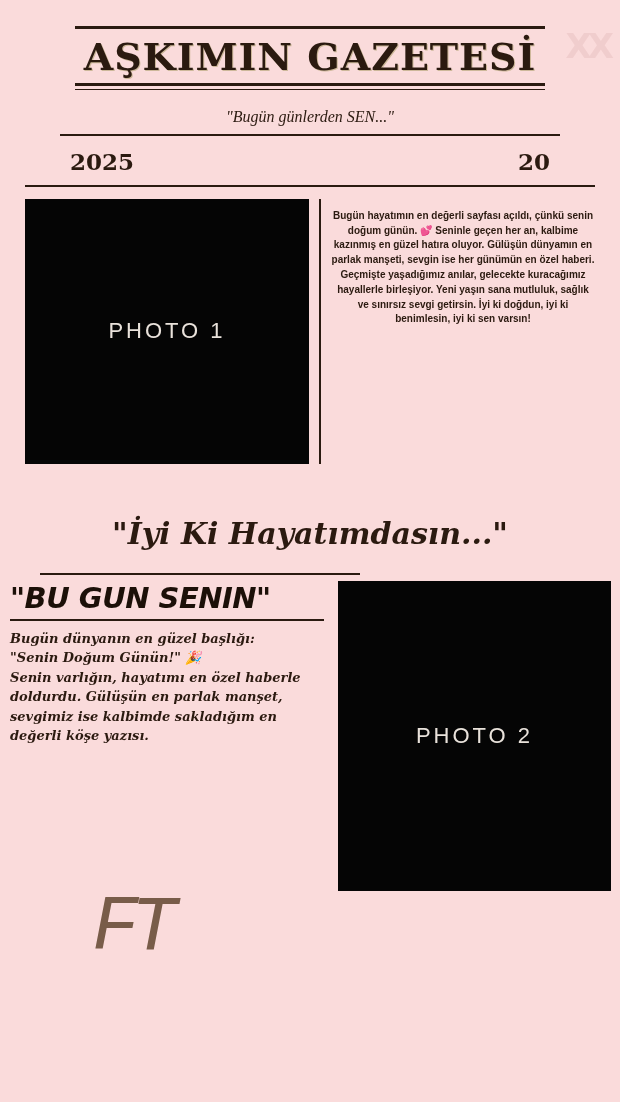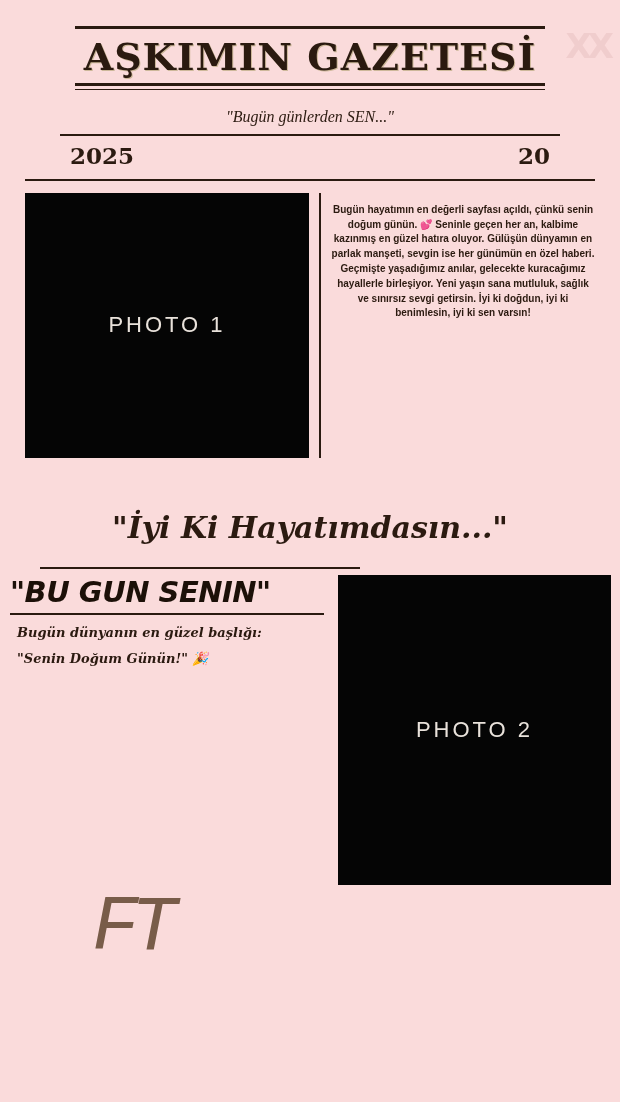--- a/index.html
+++ b/index.html
@@ -63,21 +63,21 @@
     height: 2px;
     background: #2a1a10;
     margin: 8px 60px 0 60px;
   }
 
   
   .dateline {
     display: flex;
     justify-content: space-between;
     align-items: center;
-    margin: 6px 70px 0 70px;
+    margin: 12px 70px 0 70px;
     font-family: "DejaVu Serif", serif;
     font-weight: bold;
     font-size: 23px;
     color: #2b1a10;
   }
   .dateline .d-item { flex: 1; }
   .dateline .d-item:first-child { text-align: left; }
   .dateline .d-item:last-child { text-align: right; }
 
   .rule-date {
@@ -175,21 +175,21 @@
     margin: 4px 0 8px 0;
   }
   .bottom-text {
     font-family: "DejaVu Serif", serif;
     font-weight: bold;
     font-style: italic;
     font-size: 13px;
     line-height: 1.5;
     color: #2b1a10;
   }
-  .bottom-text p { margin: 7px; }
+  .bottom-text p { margin: 0; }
   .photo2 {
     width: 273px;
     height: 310px;
     flex: none;
     margin-left: 8px;
   }
 
   
   .signature {
     position: absolute;
@@ -251,20 +251,21 @@
   <div class="script-line">"İyi Ki Hayatımdasın..."</div>
   <div class="rule-script"></div>
 
   <div class="bottom-block">
     <div class="bottom-left">
       <div class="bold-headline">"BU GUN SENIN"</div>
       <div class="rule-under-head"></div>
       <div class="bottom-text">
         <p>Bugün dünyanın en güzel başlığı:</p>
         <p>"Senin Doğum Günün!" 🎉</p>
+        <p>Senin varlığın, hayatımı en özel haberle doldurdu. Gülüşün en parlak manşet, sevgimiz ise kalbimde sakladığım en değerli köşe yazısı.</p>
       </div>
     </div>
     <div class="photo photo2">PHOTO 2</div>
   </div>
 
   <div class="signature">FT</div>
 
 </div>
 
 </body></html>

